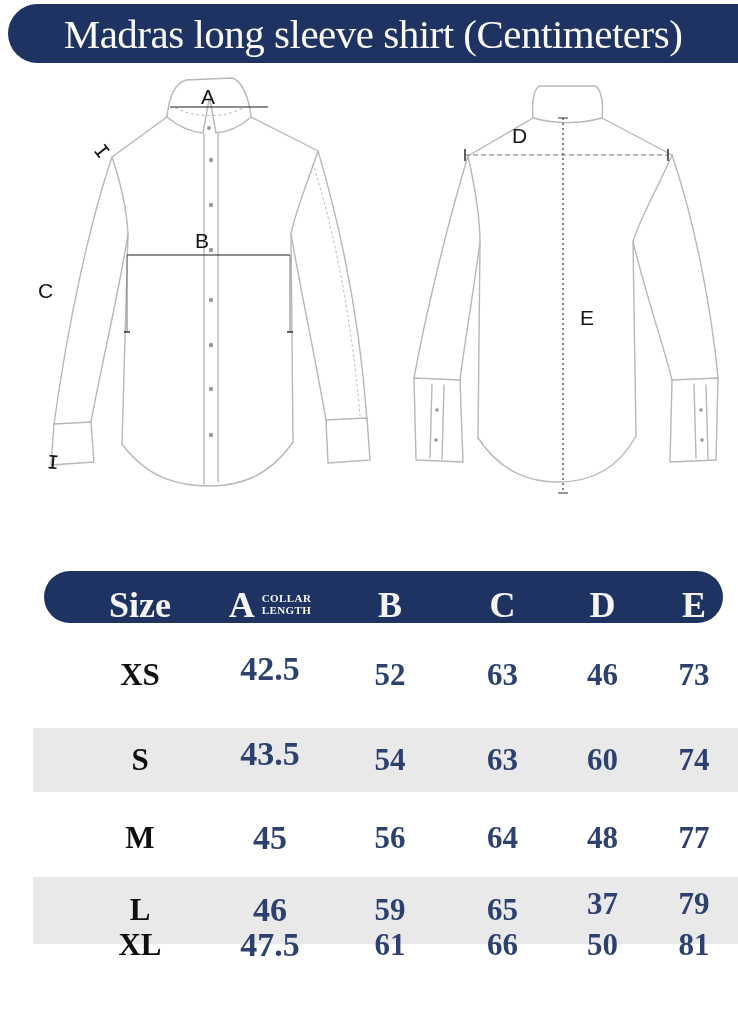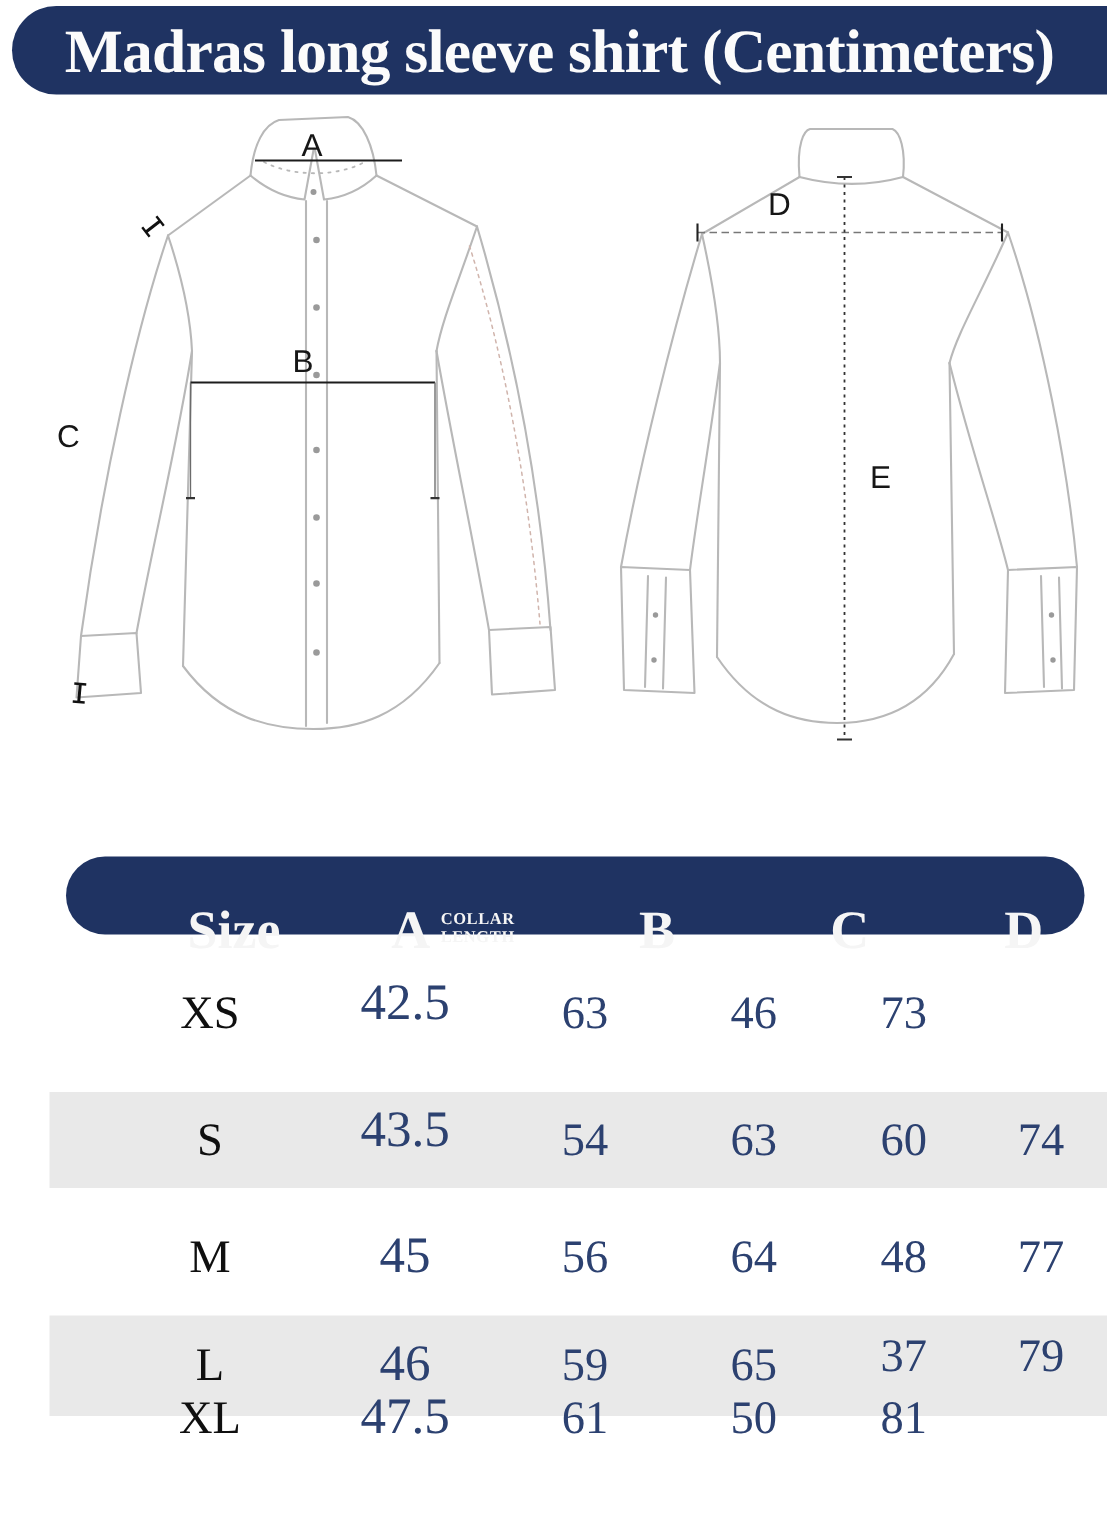--- a/index.html
+++ b/index.html
@@ -7,21 +7,21 @@
     width:738px;height:1018px;position:relative;overflow:hidden;
     background:#ffffff;font-family:"Liberation Serif","DejaVu Serif",serif;
   }
   
   .banner{
     position:absolute;left:8px;top:4px;width:730px;height:59px;
     background:#1f3362;border-radius:30px 0 0 30px;
     display:flex;align-items:center;justify-content:center;
   }
   .banner h1{
-    margin:0;color:#fbfbfb;font-size:41px;font-weight:bold;
+    margin:0;color:#fbfbfb;font-size:41px;font-weight:normal;
     letter-spacing:-0.5px;white-space:nowrap;
   }
   
   .diag{position:absolute;top:72px;}
   .diag.front{left:30px;}
   .diag.back{left:398px;}
   .diag text{font-family:"Liberation Sans","DejaVu Sans",sans-serif;font-size:21px;fill:#161616;}
   
   .stripe{position:absolute;left:33px;right:0;background:#e9e9e9;}
   .stripe.s1{top:728px;height:64px;}
@@ -29,25 +29,25 @@
   .pill{
     position:absolute;left:44px;top:571px;width:679px;height:52px;
     background:#1f3362;border-radius:26px;
   }
   .trow{
     position:absolute;left:0;width:738px;display:grid;
     grid-template-columns:70px 140px 120px 120px 105px 95px 88px;
     align-items:center;
   }
   .trow > div{text-align:center;}
-  .hrow{top:586px;height:68px;color:#f5f5f5;font-weight:bold;gap:16px;}
+  .hrow{top:571px;height:68px;color:#f5f5f5;font-weight:bold;}
   .hrow .big{font-size:36px;}
   .acell{display:flex;align-items:center;justify-content:center;gap:7px;}
   .sub{font-size:11px;line-height:1.05;text-align:left;letter-spacing:0.4px;font-weight:bold;}
-  .drow{height:50px;font-weight:normal;font-size:31px;color:#2c4170;}
+  .drow{height:50px;font-weight:bold;font-size:31px;color:#2c4170;}
   .drow .size{color:#0f0f0f;}
   .drow .aval{font-size:34px;}
   .r-xs{top:650px;} .r-s{top:735px;} .r-m{top:813px;} .r-l{top:885px;} .r-xl{top:920px;}
   .up{position:relative;top:-6px;}
 </style>
 </head>
 <body>
 
 <div class="banner">
   <h1>Madras long sleeve shirt (Centimeters)</h1>
@@ -164,20 +164,21 @@
   <div class="big">B</div>
   <div class="big">C</div>
   <div class="big">D</div>
   <div class="big">E</div>
 </div>
 
 <div class="trow drow r-xs">
   <div></div>
   <div class="size">XS</div>
   <div class="aval up">42.5</div>
+  <div>52</div>
   <div>63</div>
   <div>46</div>
   <div>73</div>
 </div>
 
 <div class="trow drow r-s">
   <div></div>
   <div class="size">S</div>
   <div class="aval up">43.5</div>
   <div>54</div>
@@ -204,15 +205,16 @@
   <div>65</div>
   <div class="up">37</div>
   <div class="up">79</div>
 </div>
 
 <div class="trow drow r-xl">
   <div></div>
   <div class="size">XL</div>
   <div class="aval">47.5</div>
   <div>61</div>
+  <div>66</div>
   <div>50</div>
   <div>81</div>
 </div>
 
 </body></html>

